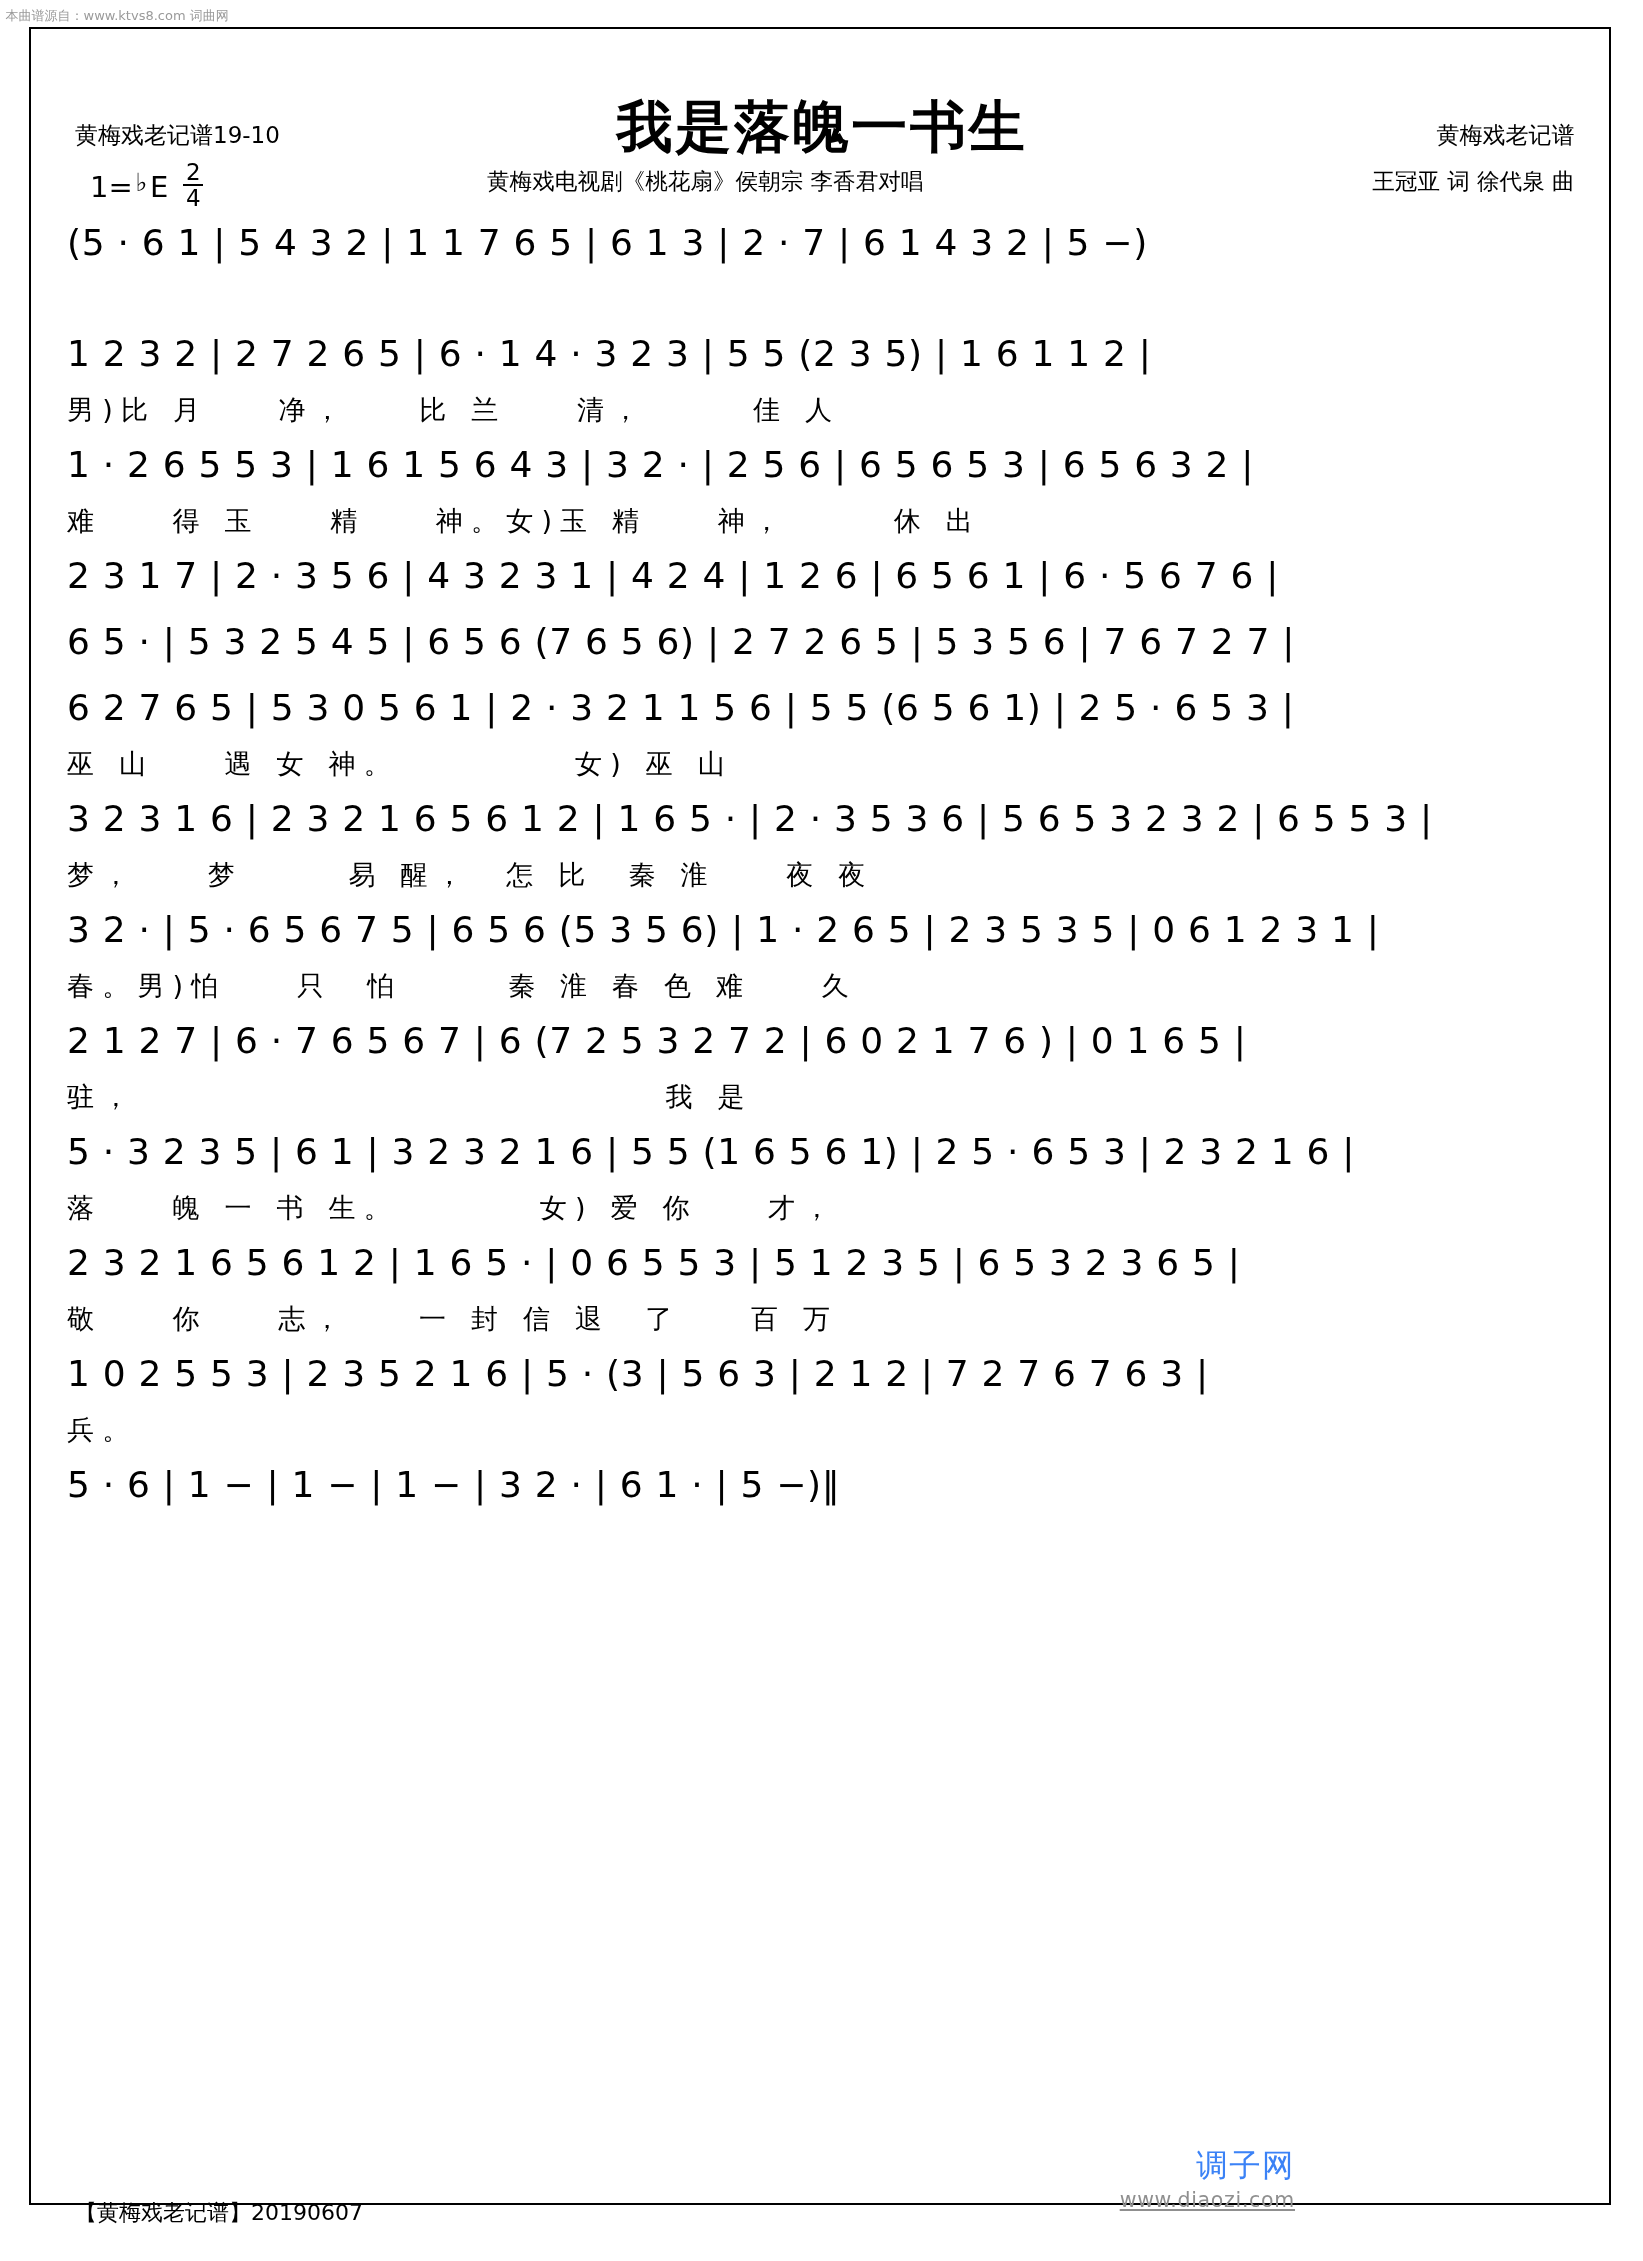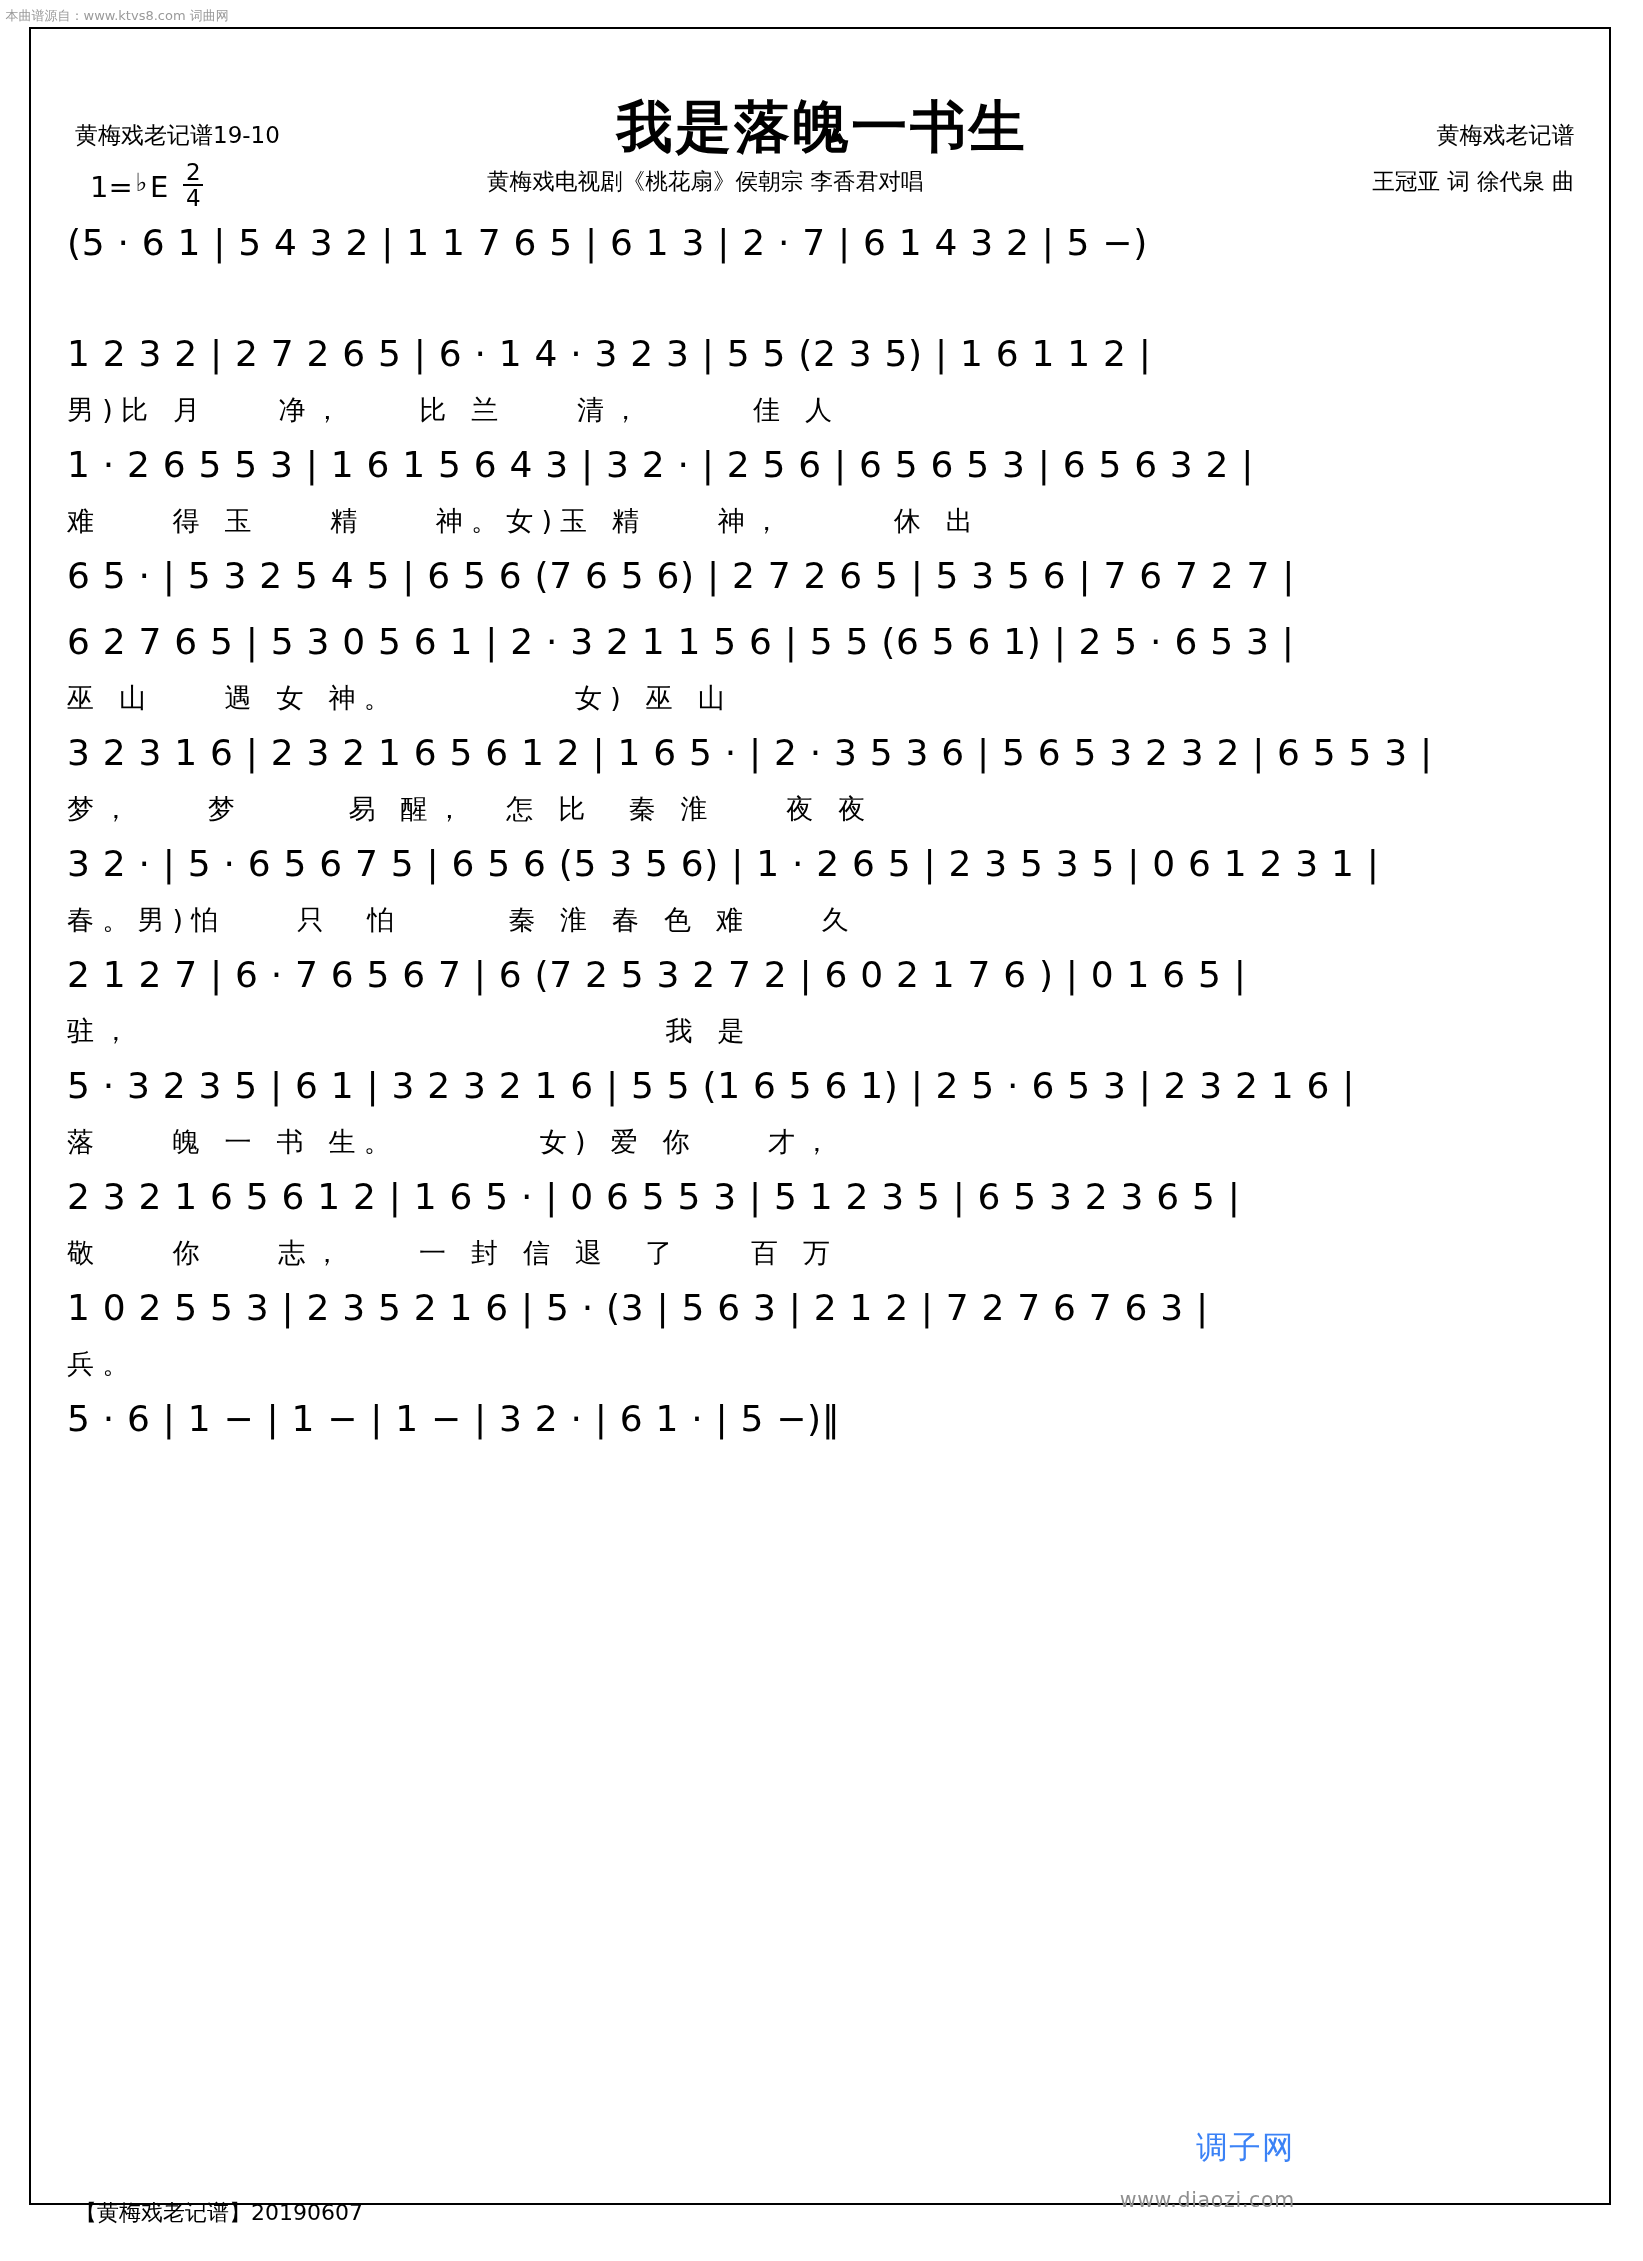--- a/index.html
+++ b/index.html
@@ -164,21 +164,22 @@
   }
   .wm-br-1 {
     font-size: 31.5px;
     color: #3b82f6;
     letter-spacing: 1.4px;
   }
   .wm-br-2 {
     font-size: 20.5px;
     color: #8f8f8f;
     letter-spacing: 0.7px;
-    margin-top: 19px;
+    margin-top: 1px;
+    text-decoration: underline;
   }
 </style>
 </head>
 <body>
 
 <div class="page">
 
   <div class="wm-topleft">本曲谱源自：www.ktvs8.com 词曲网</div>
 
   <div class="frame"></div>
@@ -211,20 +212,21 @@
       </div>
       <div class="sysrow">
         <div class="notes">1   2 3 2 | 2 7  2  6 5 | 6 · 1   4 · 3 2 3 | 5 5  (2 3 5) | 1 6  1  1 2 |</div>
         <div class="lyric wide">男)比 月　　净，　　比 兰　　清，　　　佳 人</div>
       </div>
       <div class="sysrow">
         <div class="notes">1 · 2 6 5  5 3 | 1 6 1  5 6 4 3 | 3 2 ·  | 2  5 6 | 6 5 6 5 3 | 6 5 6  3 2 |</div>
         <div class="lyric wide">难　　得 玉　　精　　神。女)玉 精　　神，　　　休 出</div>
       </div>
       <div class="sysrow">
+        <div class="notes">2 3  1  7 | 2 · 3  5 6 | 4 3 2 3 1 | 4  2 4 | 1 2 6 | 6 5   6 1 | 6 · 5  6 7 6 |</div>
       </div>
       <div class="sysrow">
         <div class="notes">6 5 · | 5 3 2  5 4 5 | 6 5 6 (7 6 5 6) | 2 7 2 6 5 | 5 3  5  6 | 7 6 7  2 7 |</div>
       </div>
       <div class="sysrow">
         <div class="notes">6 2  7   6 5 | 5 3 0 5  6 1 | 2 · 3 2 1  1 5 6 | 5 5  (6 5 6 1) | 2  5 · 6 5 3 |</div>
         <div class="lyric wide">巫 山　　遇 女 神。　　　　　女) 巫 山</div>
       </div>
       <div class="sysrow">
         <div class="notes">3 2 3  1 6 | 2 3 2 1 6  5 6 1 2 | 1 6  5 · | 2 · 3  5 3 6 | 5 6 5 3  2 3 2 | 6 5 5 3 |</div>

